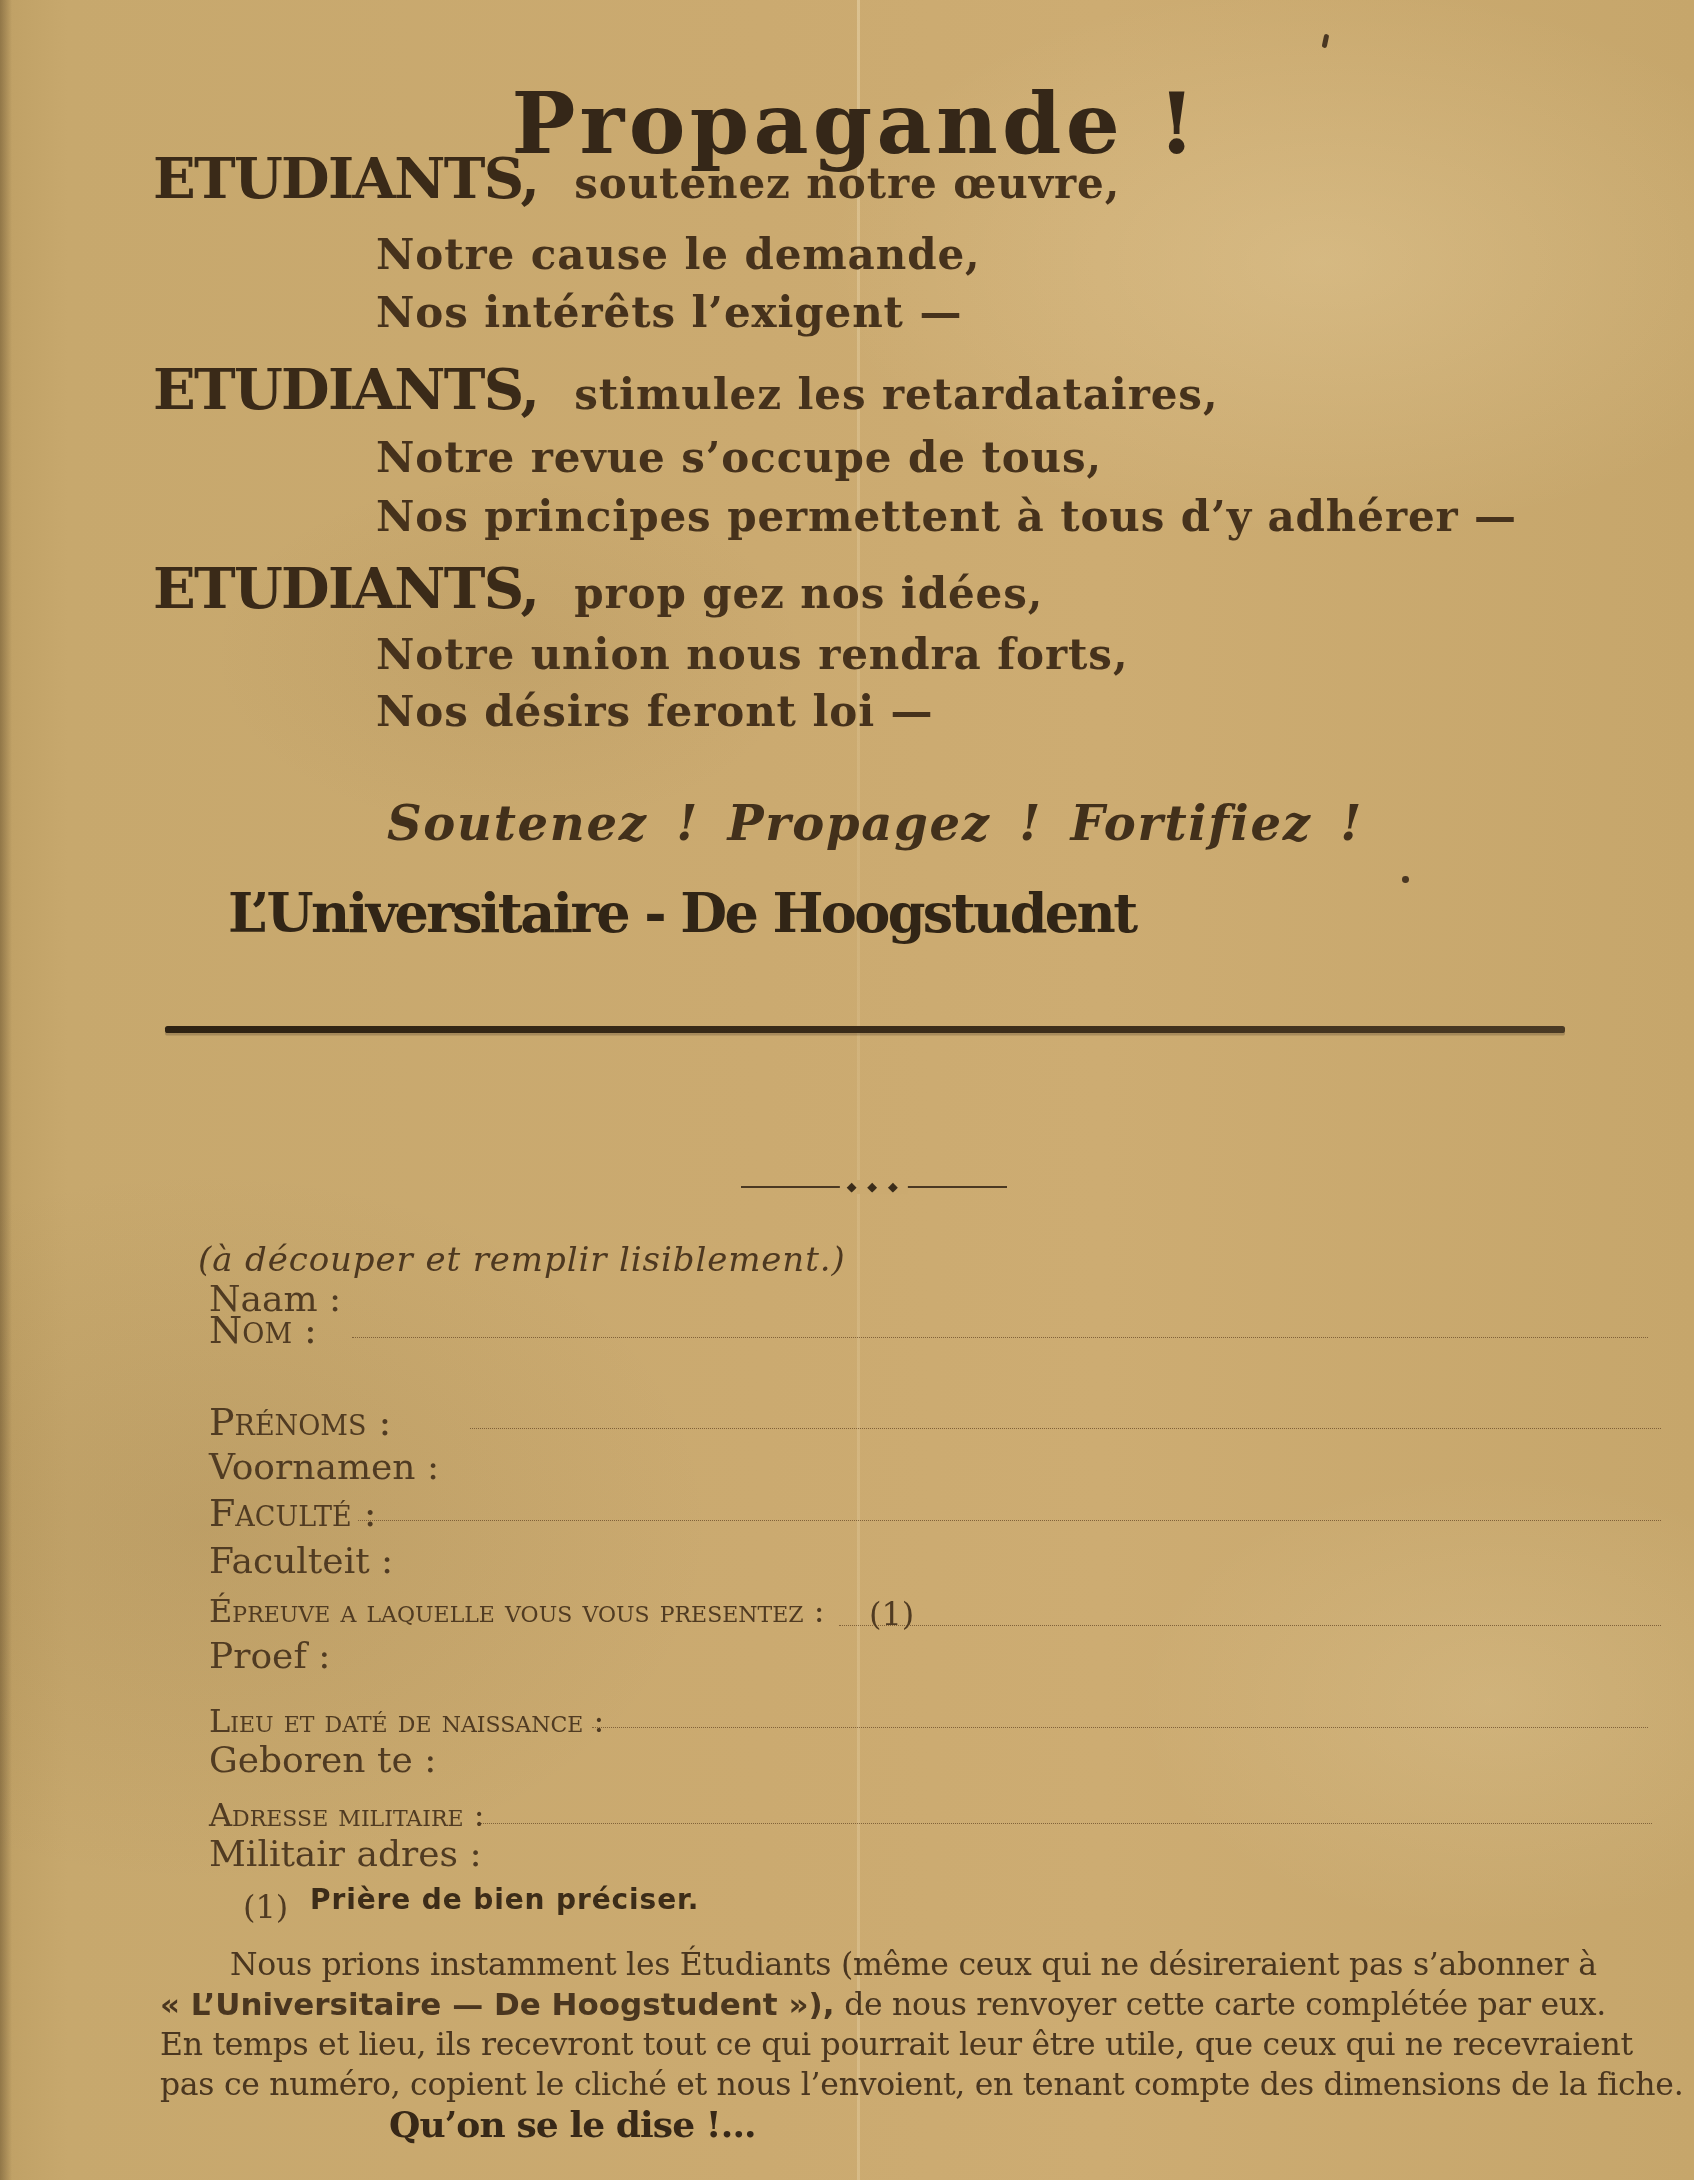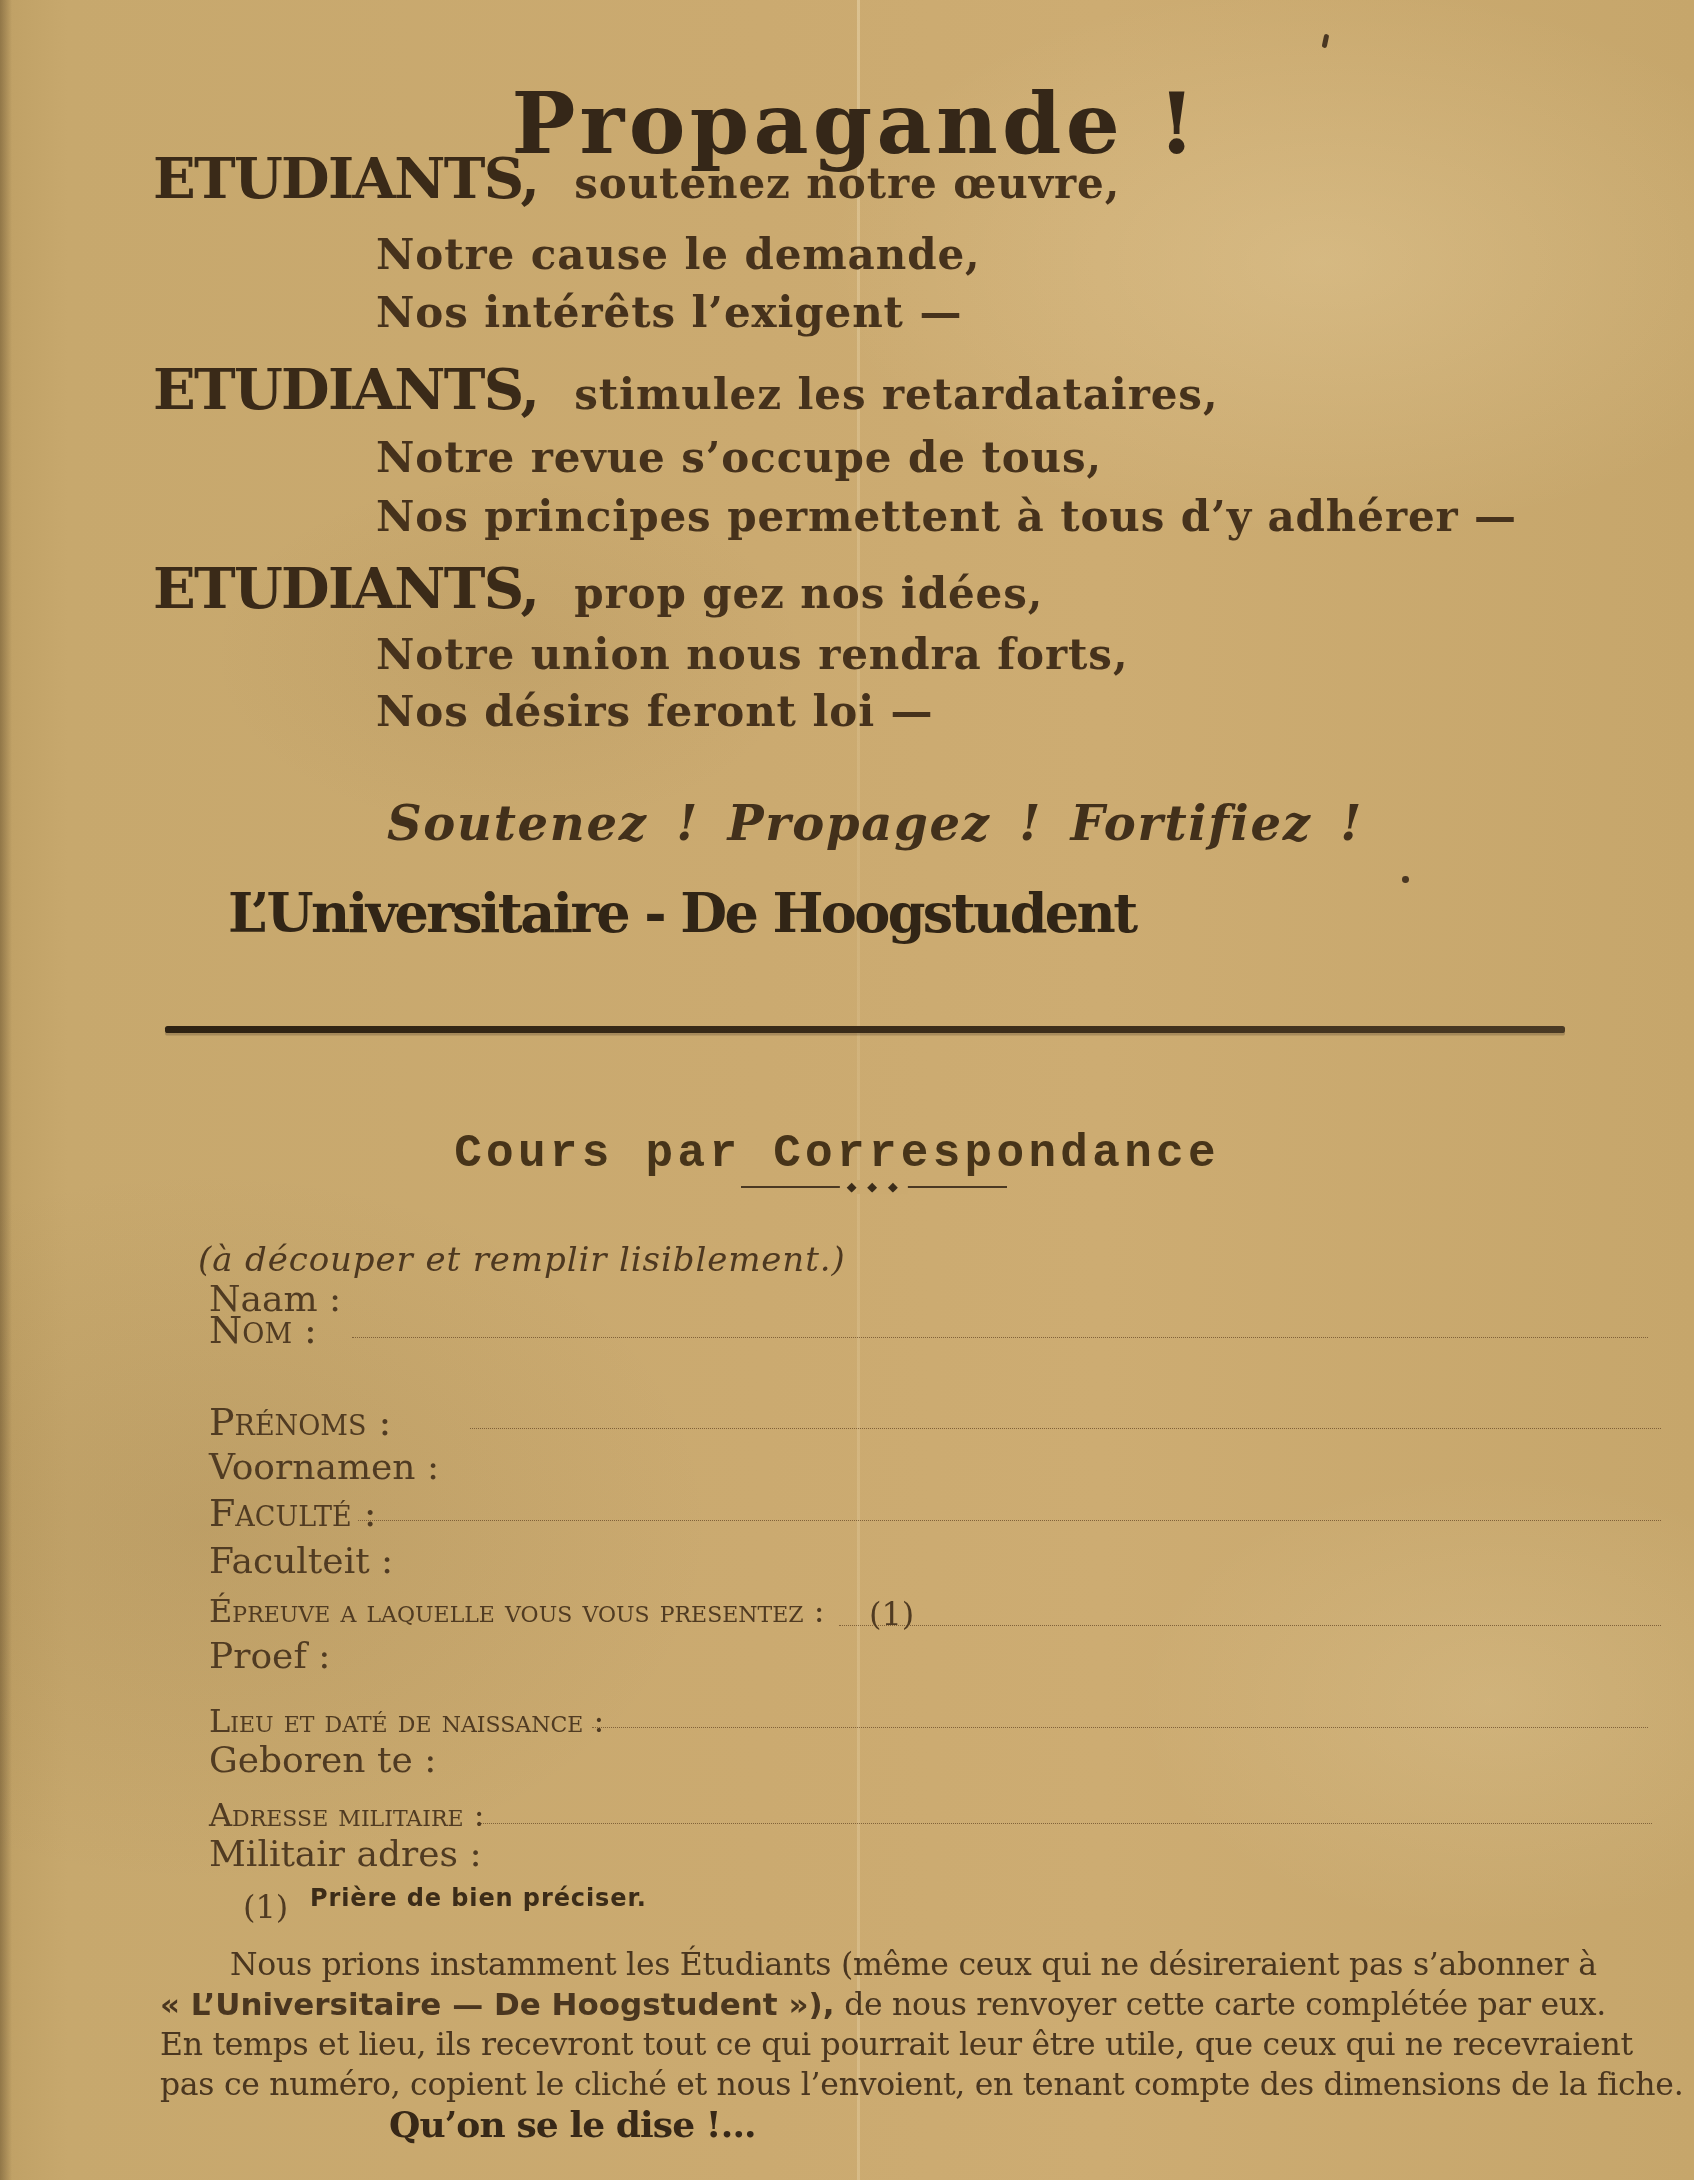--- a/index.html
+++ b/index.html
@@ -67,21 +67,21 @@
   .nom-fr{left:209px;top:1308px;}      .nom-dots{left:352px;top:1337px;width:1296px;}      .naam-nl{left:209px;top:1278px;}
   .prenoms-fr{left:209px;top:1400px;}  .prenoms-dots{left:470px;top:1428px;width:1191px;}  .voornamen-nl{left:209px;top:1446px;}
   .faculte-fr{left:209px;top:1491px;}  .faculte-dots{left:358px;top:1520px;width:1303px;}  .faculteit-nl{left:209px;top:1540px;}
   .epreuve-fr{left:209px;top:1592px;}  .epreuve-marker{left:869px;top:1595px;font-size:32px;}
   .epreuve-dots{left:839px;top:1625px;width:822px;}                                         .proef-nl{left:209px;top:1635px;}
   .lieu-fr{left:209px;top:1702px;}     .lieu-dots{left:592px;top:1727px;width:1056px;}     .geboren-nl{left:209px;top:1739px;}
   .adresse-fr{left:209px;top:1796px;}  .adresse-dots{left:481px;top:1823px;width:1171px;}  .militair-nl{left:209px;top:1833px;}
 
   .footnote-marker{left:207px;top:1891px;font-size:32px;color:#503b22;}
   .footnote-text{left:274px;top:1886px;font-family:"DejaVu Sans","Liberation Sans",sans-serif;
-    font-size:24px;font-weight:bold;color:#3c2c18;letter-spacing:0.9px;}
+    font-size:28px;font-weight:bold;color:#3c2c18;letter-spacing:0.9px;}
 
   .paragraph{top:1944px;left:124px;width:1482px;font-size:31.5px;color:#4a361f;letter-spacing:-0.3px;}
   .pline{height:40px;line-height:40px;white-space:nowrap;}
   .pline.indent{padding-left:70px;}
   .brand-bold{font-family:"DejaVu Sans","Liberation Sans",sans-serif;font-weight:bold;font-size:31px;letter-spacing:0;}
 
   .closing{top:2106px;left:353px;font-size:36px;font-weight:bold;letter-spacing:-0.9px;color:#372817;}
 
   .speck{position:absolute;background:#4a3722;border-radius:50%;}
   .speck.a{left:1323px;top:34px;width:5.1px;height:13.6px;transform:rotate(12deg);border-radius:2.6px;}
@@ -124,21 +124,20 @@
     <div class="sline" style="top:75px">Notre union nous rendra forts,</div>
     <div class="sline" style="top:132px">Nos désirs feront loi —</div>
   </div>
 
   <div class="abs slogan">Soutenez ! Propagez ! Fortifiez !</div>
 
   <div class="abs masthead">L’Universitaire - De Hoogstudent</div>
 
   <div class="abs rule"></div>
 
-  <h2 class="abs section-title">Cours par Correspondance</h2>
 
   <div class="abs divider">
     <div class="line"></div>
     <div class="gems">◆ ◆ ◆</div>
   </div>
 
   <div class="abs cut-note">(à découper et remplir lisiblement.)</div>
 
   <div class="fld fr big nom-fr">Nom :</div>
   <div class="dots nom-dots"></div>

